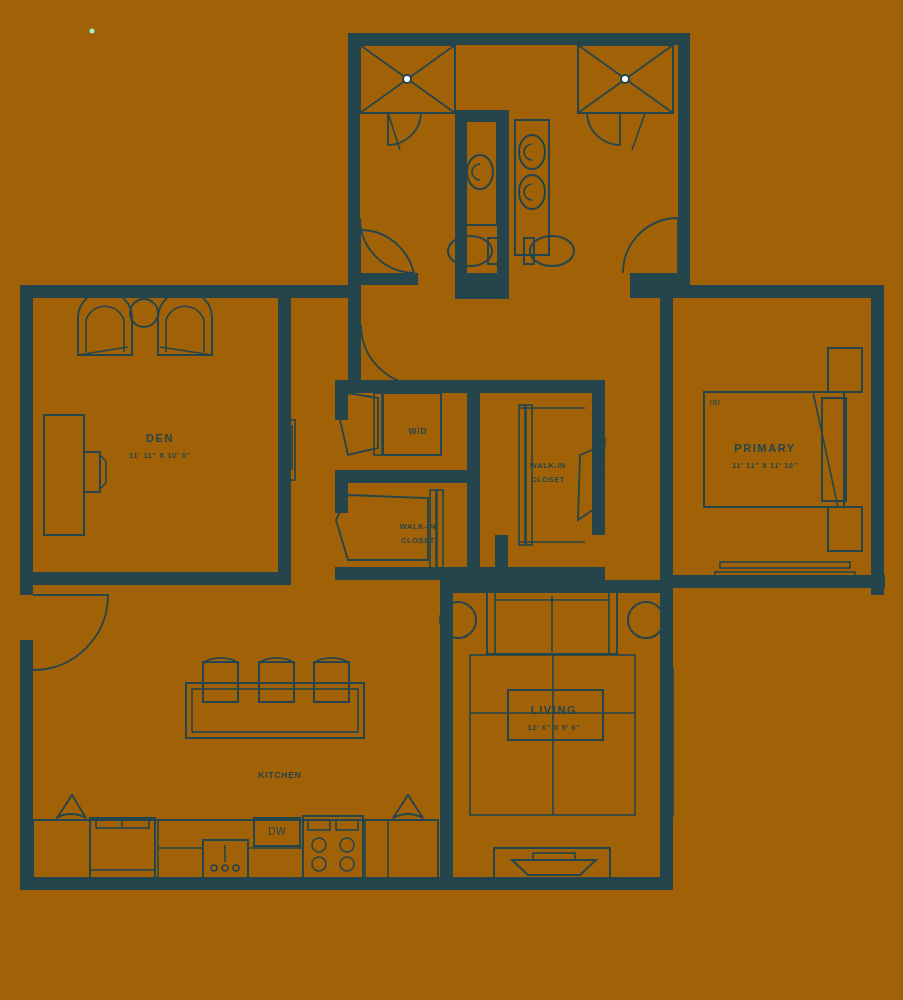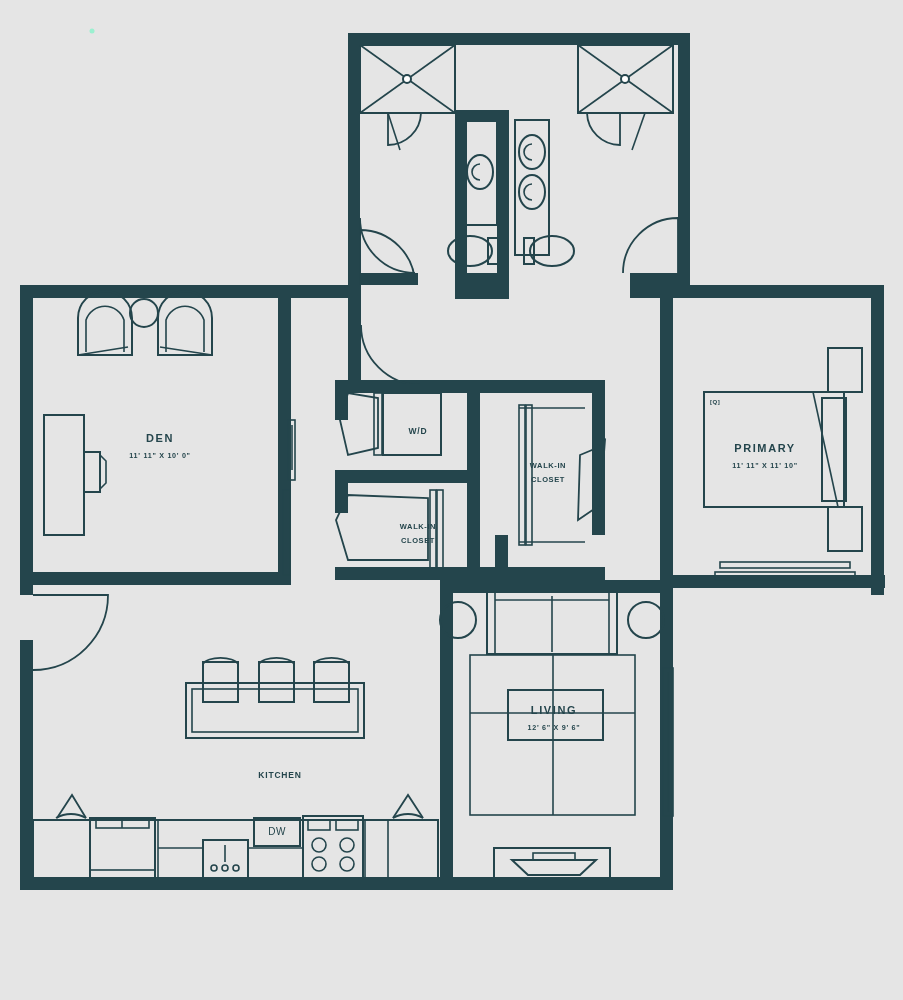--- a/index.html
+++ b/index.html
@@ -8,21 +8,21 @@
     padding: 0;
     background: #ffffff;
   }
   body {
     font-family: "Liberation Sans", sans-serif;
   }
   #plan-root {
     position: relative;
     width: 903px;
     height: 1000px;
-    background: #e5e5e5;
+    background: #a16207;
     overflow: hidden;
   }
   #plan-svg {
     position: absolute;
     top: 0;
     left: 0;
     width: 903px;
     height: 1000px;
     display: block;
   }

